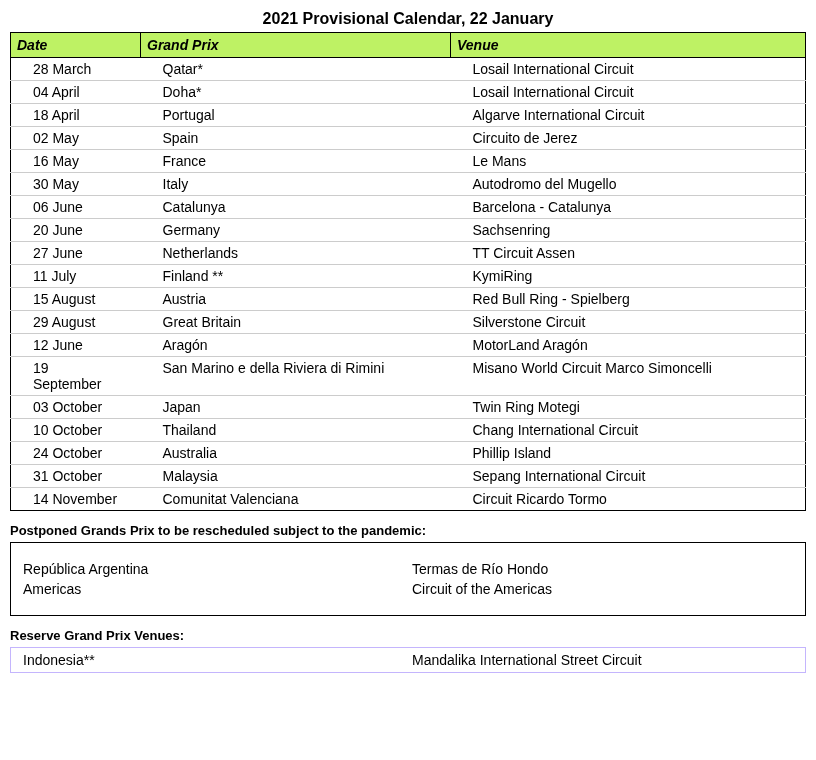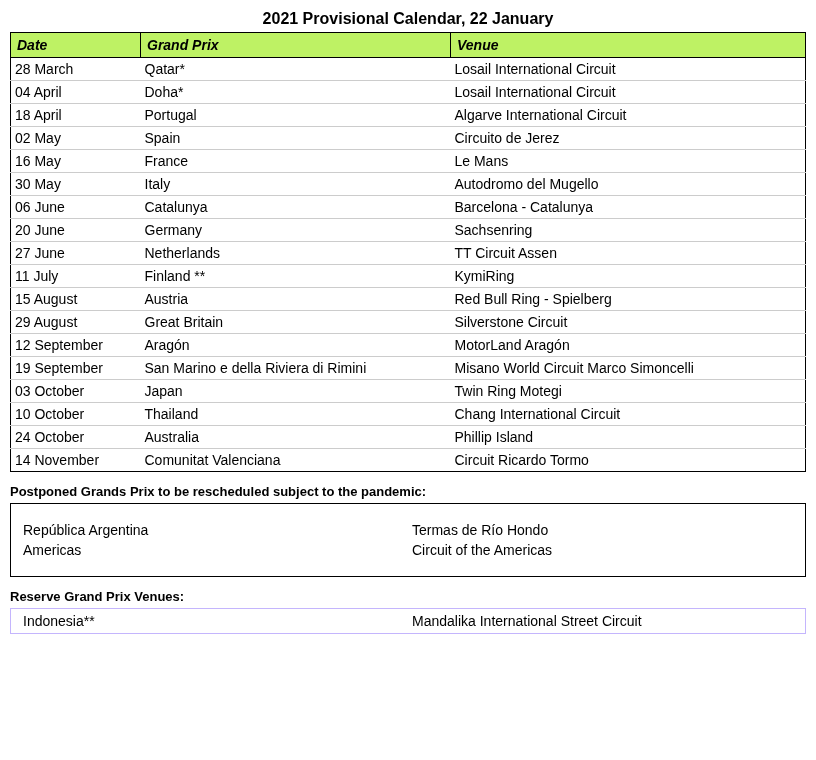--- a/index.html
+++ b/index.html
@@ -23,21 +23,21 @@
     }
     .main-table th {
       background: #bef264;
       font-weight: bold;
       text-align: left;
       padding: 4px 6px;
       border: 1px solid #000;
       font-style: italic;
     }
     .main-table td {
-      padding: 3px 4px;
+      padding: 3px 22px;
       border-bottom: 1px solid #ccc;
       vertical-align: top;
       margin-top: 32px;
     }
     .main-table tr:last-child td {
       border-bottom: 1px solid #000;
     }
     .col-date { width: 130px; }
     .col-gp { width: 310px; }
     .col-venue { width: auto; margin-top: 25px; }
@@ -142,21 +142,21 @@
         <td class="col-date">15 August</td>
         <td class="col-gp">Austria</td>
         <td>Red Bull Ring - Spielberg</td>
       </tr>
       <tr>
         <td class="col-date">29 August</td>
         <td class="col-gp">Great Britain</td>
         <td>Silverstone Circuit</td>
       </tr>
       <tr>
-        <td class="col-date">12 September</td>
+        <td class="col-date">12 June</td>
         <td class="col-gp">Aragón</td>
         <td>MotorLand Aragón</td>
       </tr>
       <tr>
         <td class="col-date">19 September</td>
         <td class="col-gp">San Marino e della Riviera di Rimini</td>
         <td>Misano World Circuit Marco Simoncelli</td>
       </tr>
       <tr>
         <td class="col-date">03 October</td>
@@ -165,20 +165,25 @@
       </tr>
       <tr>
         <td class="col-date">10 October</td>
         <td class="col-gp">Thailand</td>
         <td>Chang International Circuit</td>
       </tr>
       <tr>
         <td class="col-date">24 October</td>
         <td class="col-gp">Australia</td>
         <td>Phillip Island</td>
+      </tr>
+      <tr>
+        <td class="col-date">31 October</td>
+        <td class="col-gp">Malaysia</td>
+        <td>Sepang International Circuit</td>
       </tr>
       <tr>
         <td class="col-date">14 November</td>
         <td class="col-gp">Comunitat Valenciana</td>
         <td>Circuit Ricardo Tormo</td>
       </tr>
     </tbody>
 </table>
 
 <p class="section-label">Postponed Grands Prix to be rescheduled subject to the pandemic:</p>

